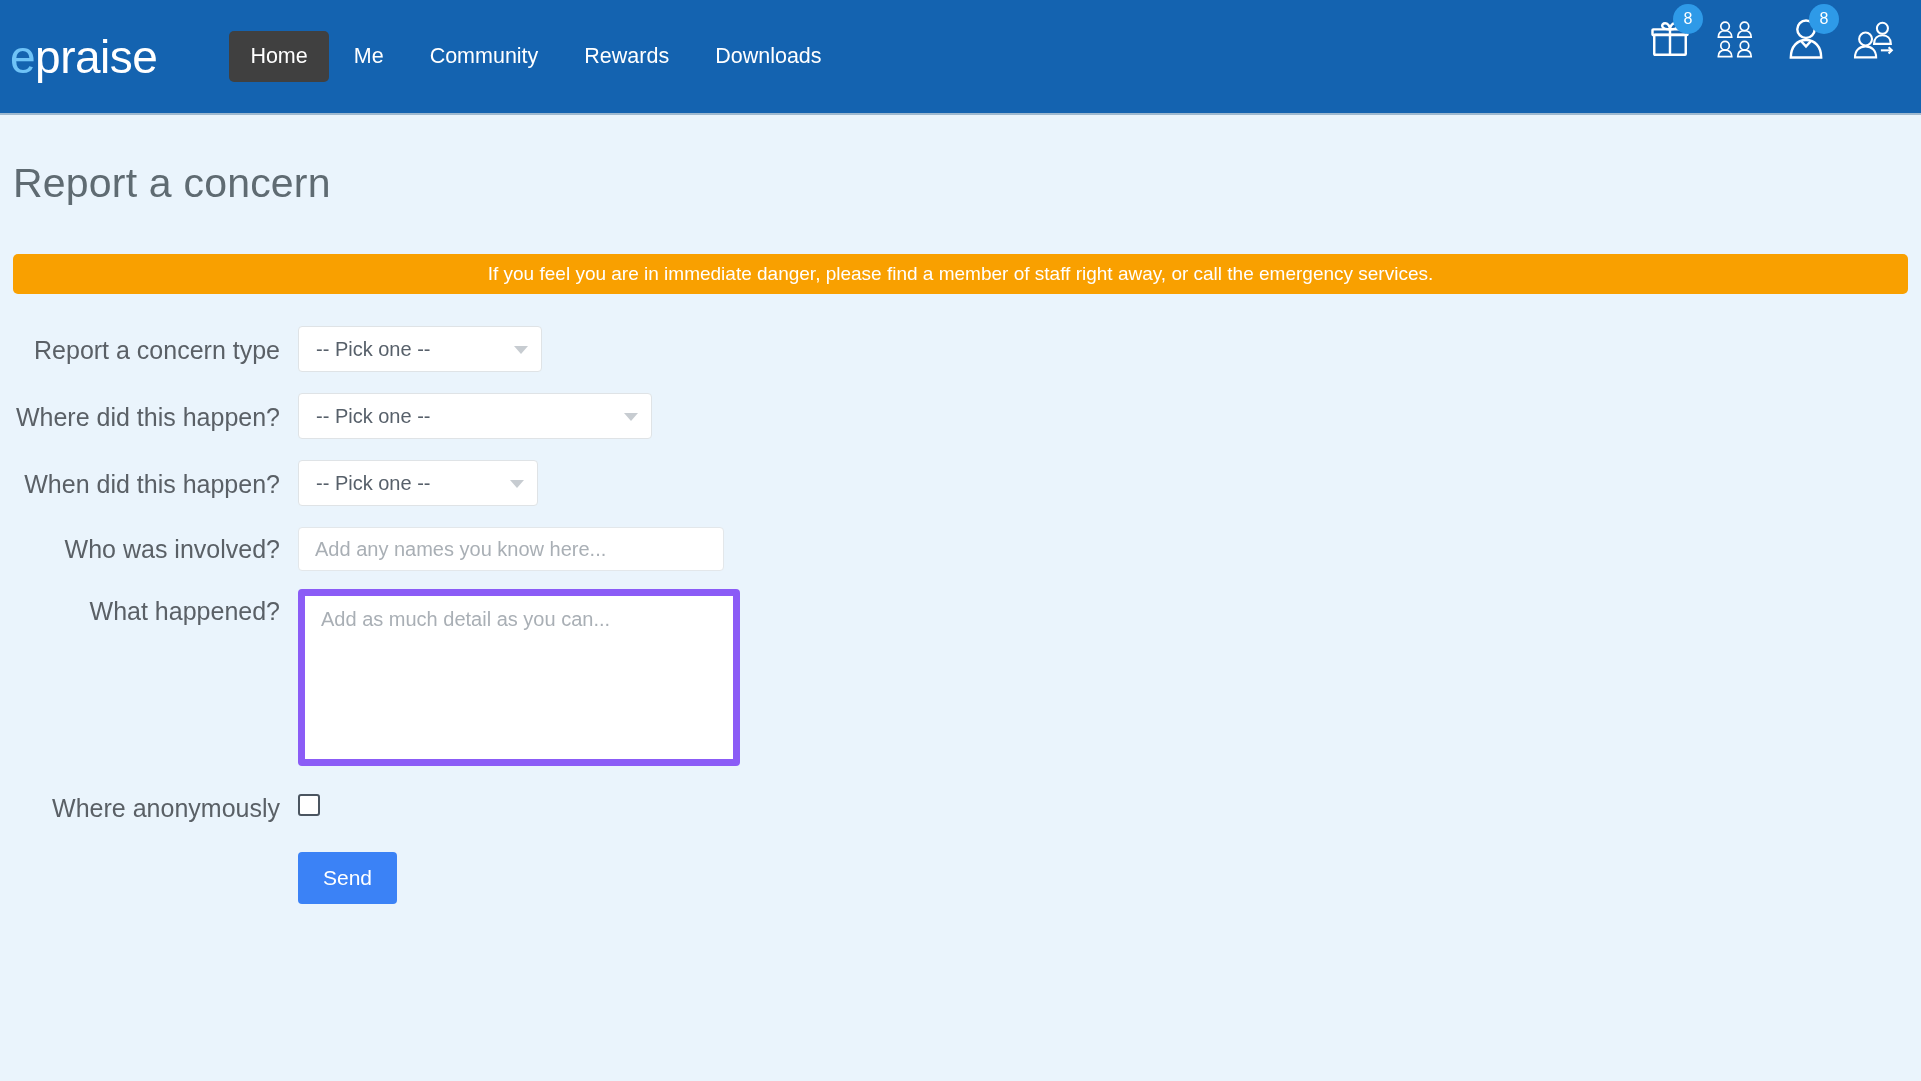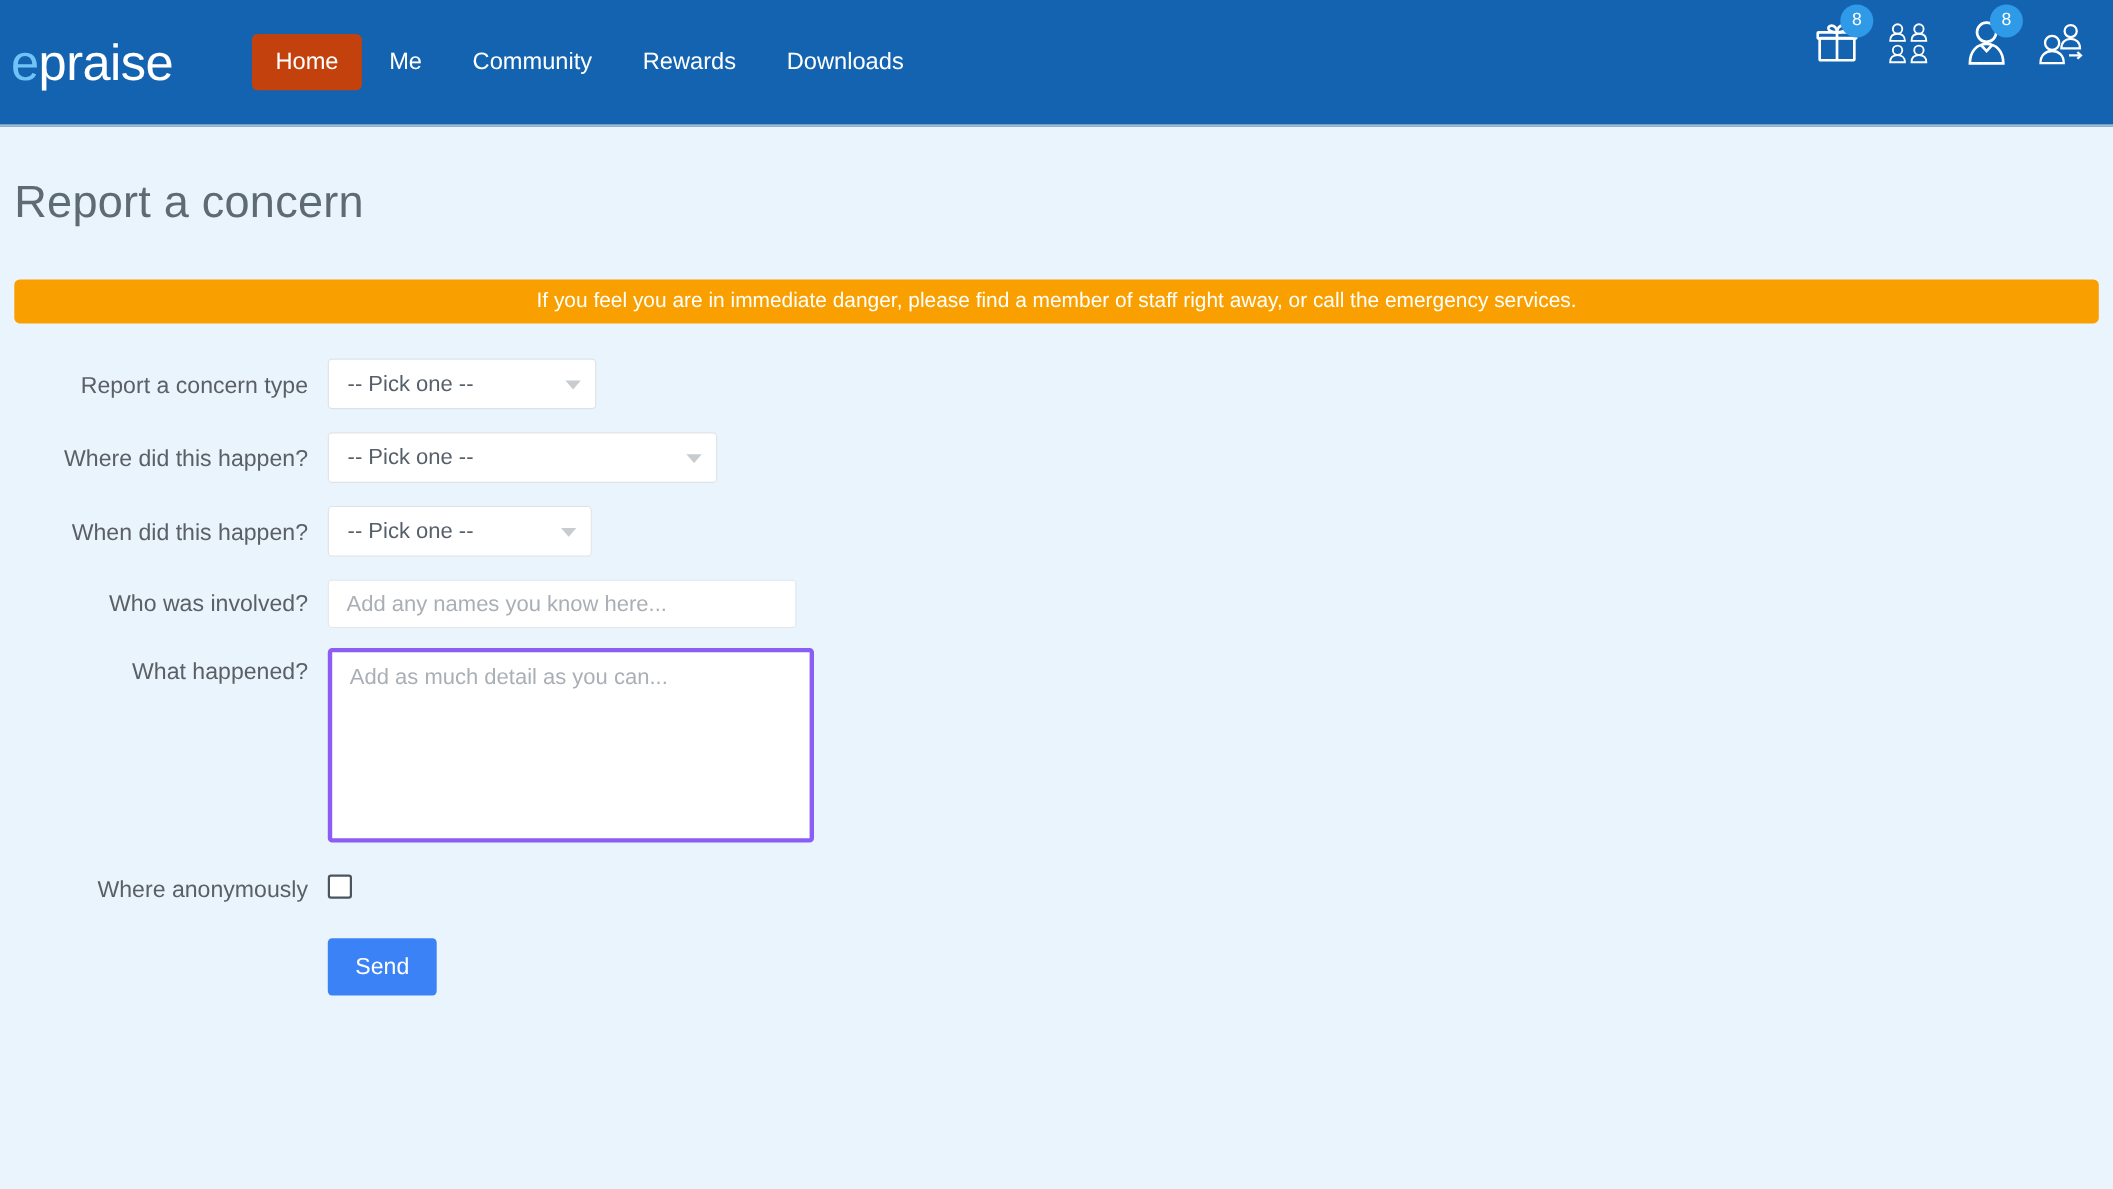--- a/index.html
+++ b/index.html
@@ -37,21 +37,21 @@
   .navlinks { display: flex; align-items: center; gap: 4px; }
   .navlink {
     color: #ffffff;
     font-size: 21.5px;
     padding: 13px 21px;
     border-radius: 5px;
     text-decoration: none;
     white-space: nowrap;
     cursor: pointer;
   }
-  .navlink.active { background: #c2410c; text-align: center; }
+  .navlink.active { background: #404040; text-align: center; }
 
   .nav-icons {
     position: absolute;
     right: 20px;
     top: 8px;
     display: flex;
     align-items: flex-start;
     gap: 14px;
   }
   .icon-wrap {
@@ -101,21 +101,21 @@
   .form { margin-top: 32px; }
   .form-row {
     display: flex;
     align-items: flex-start;
     margin-bottom: 18px;
   }
   .form-label {
     width: 298px;
     text-align: right;
     padding-right: 18px;
-    font-size: 21px;
+    font-size: 25px;
     color: #5a6066;
     line-height: 49px;
     white-space: nowrap;
   }
   .form-control-area { flex: 1; }
 
   .select {
     position: relative;
     height: 46px;
     background: #ffffff;
@@ -152,21 +152,21 @@
     padding: 0 16px;
     font-family: "Liberation Sans", sans-serif;
     outline: none;
   }
   .text-input::placeholder { color: #a9afb5; }
 
   .textarea {
     width: 442px;
     height: 177px;
     background: #ffffff;
-    border: 4px solid #8b5cf6;
+    border: 7px solid #8b5cf6;
     border-radius: 4px;
     font-size: 20px;
     color: #57606a;
     padding: 12px 16px;
     font-family: "Liberation Sans", sans-serif;
     resize: none;
     outline: none;
   }
   .textarea::placeholder { color: #a9afb5; }
 

